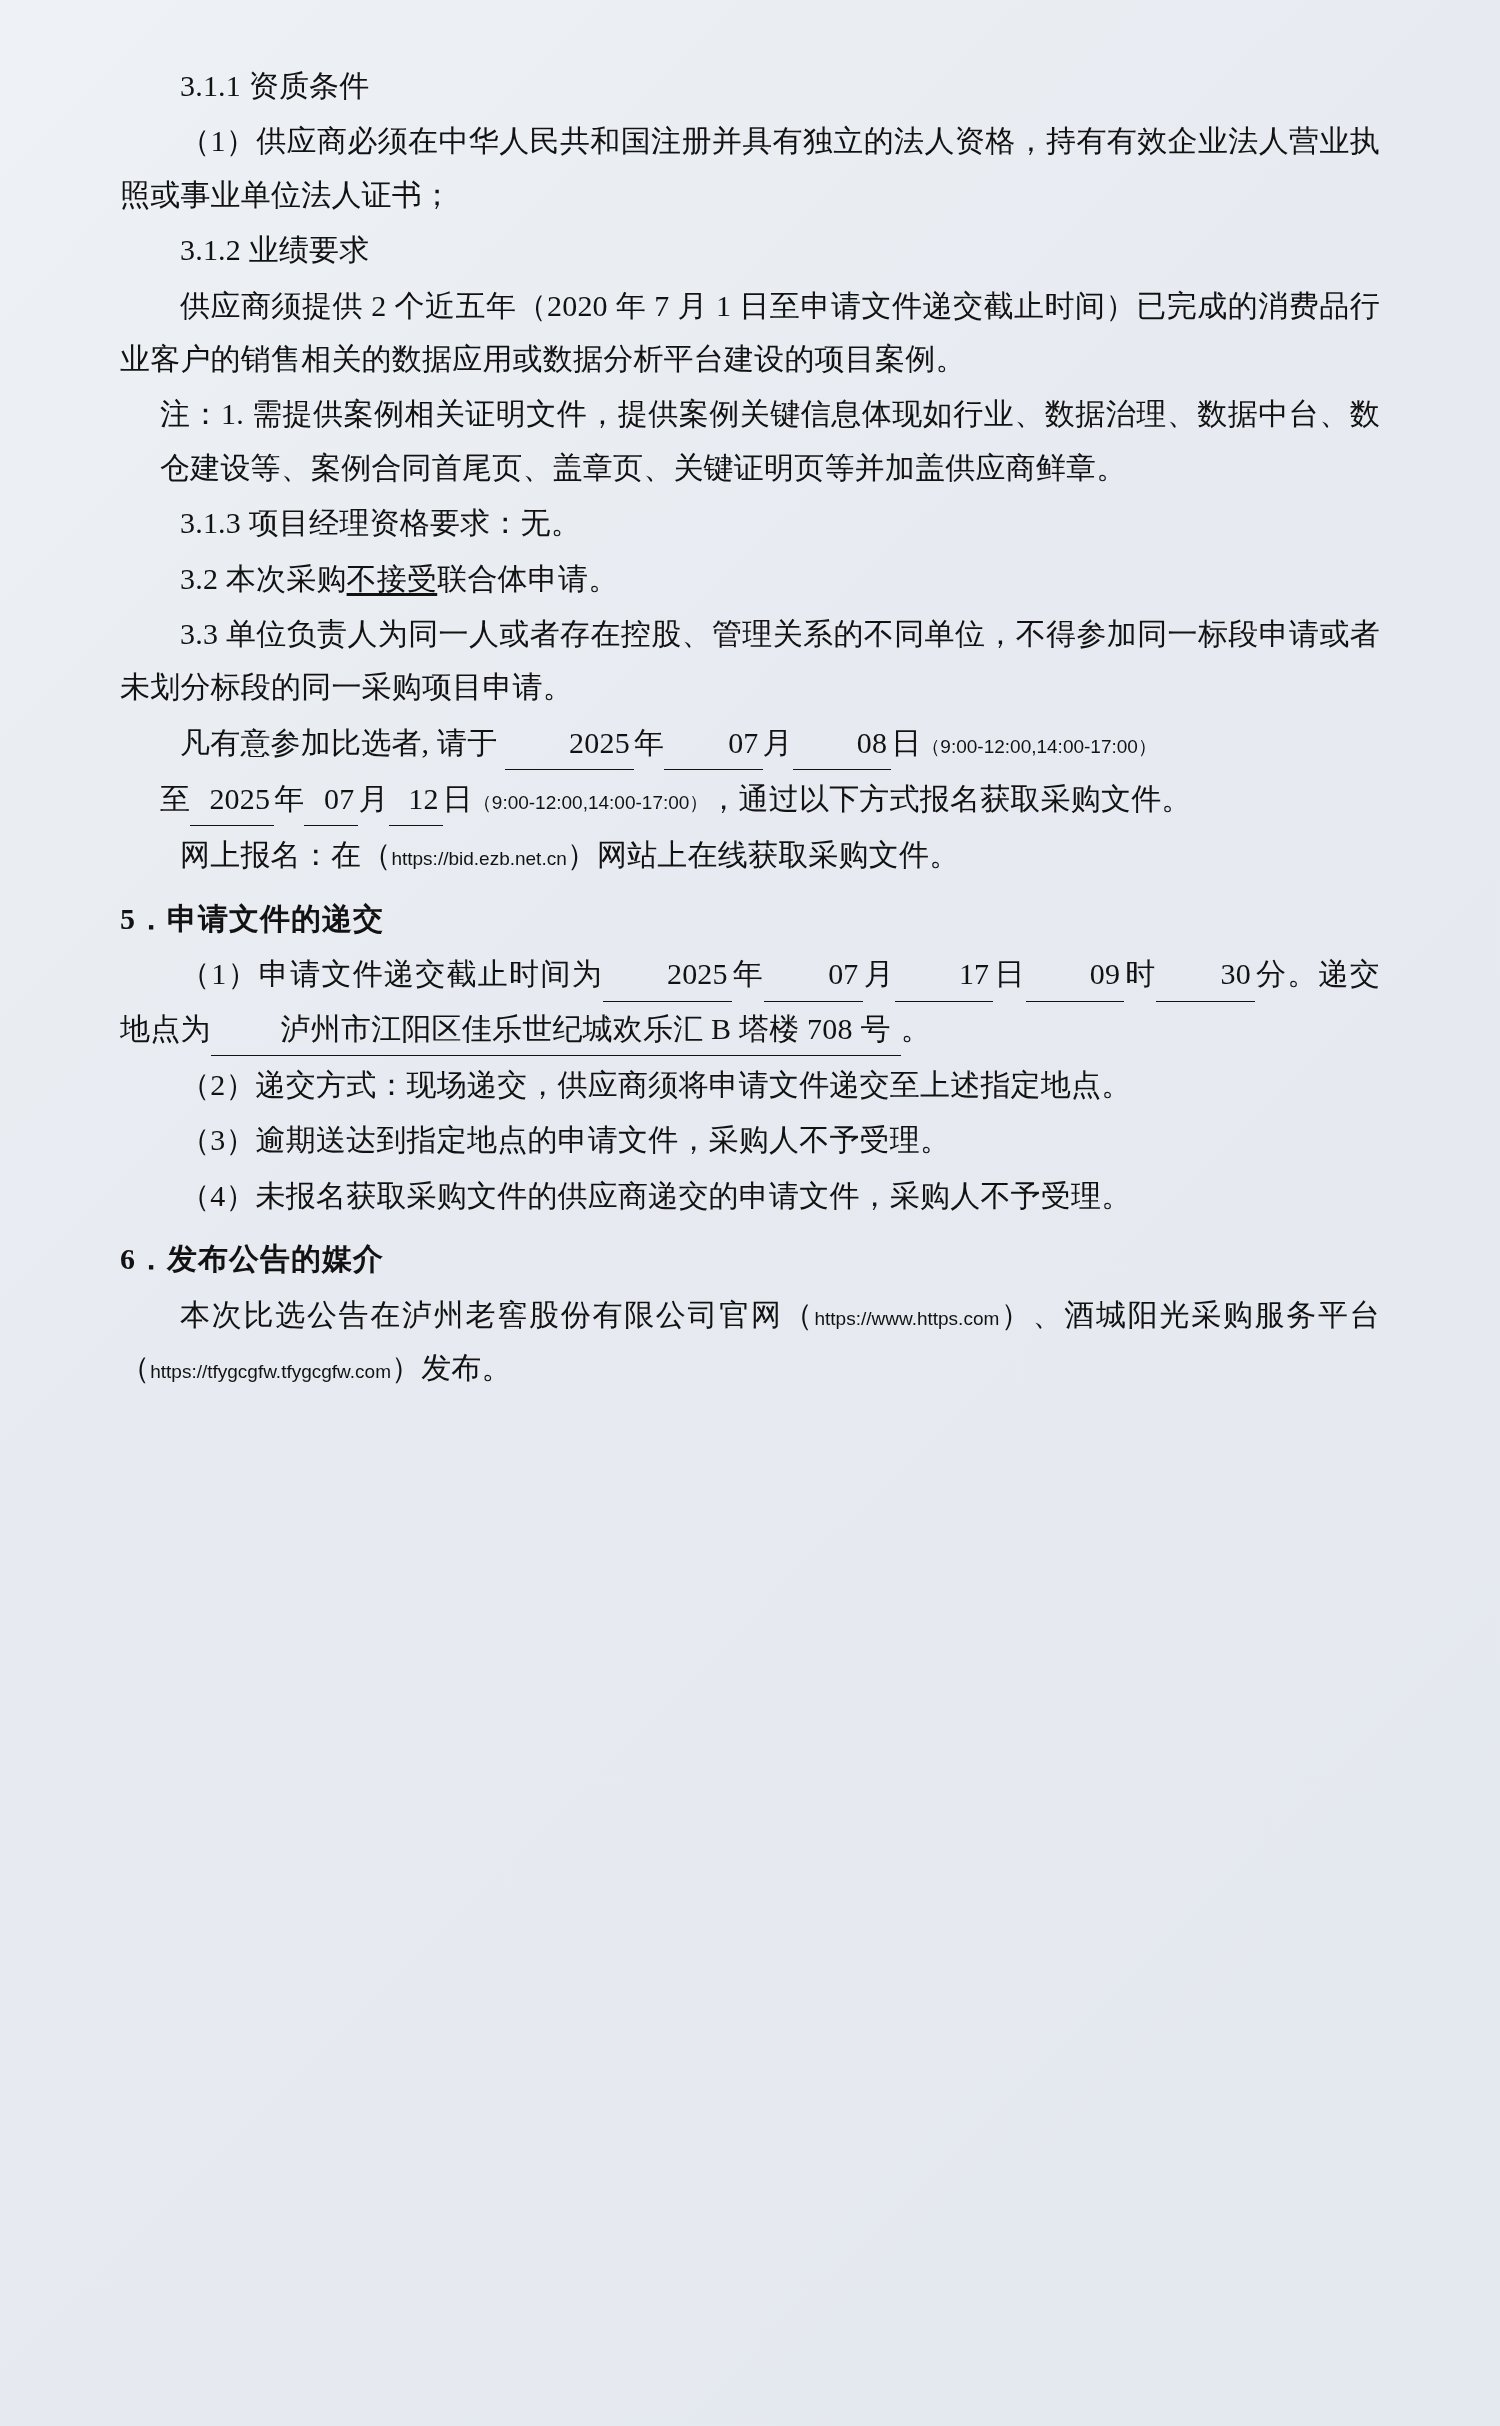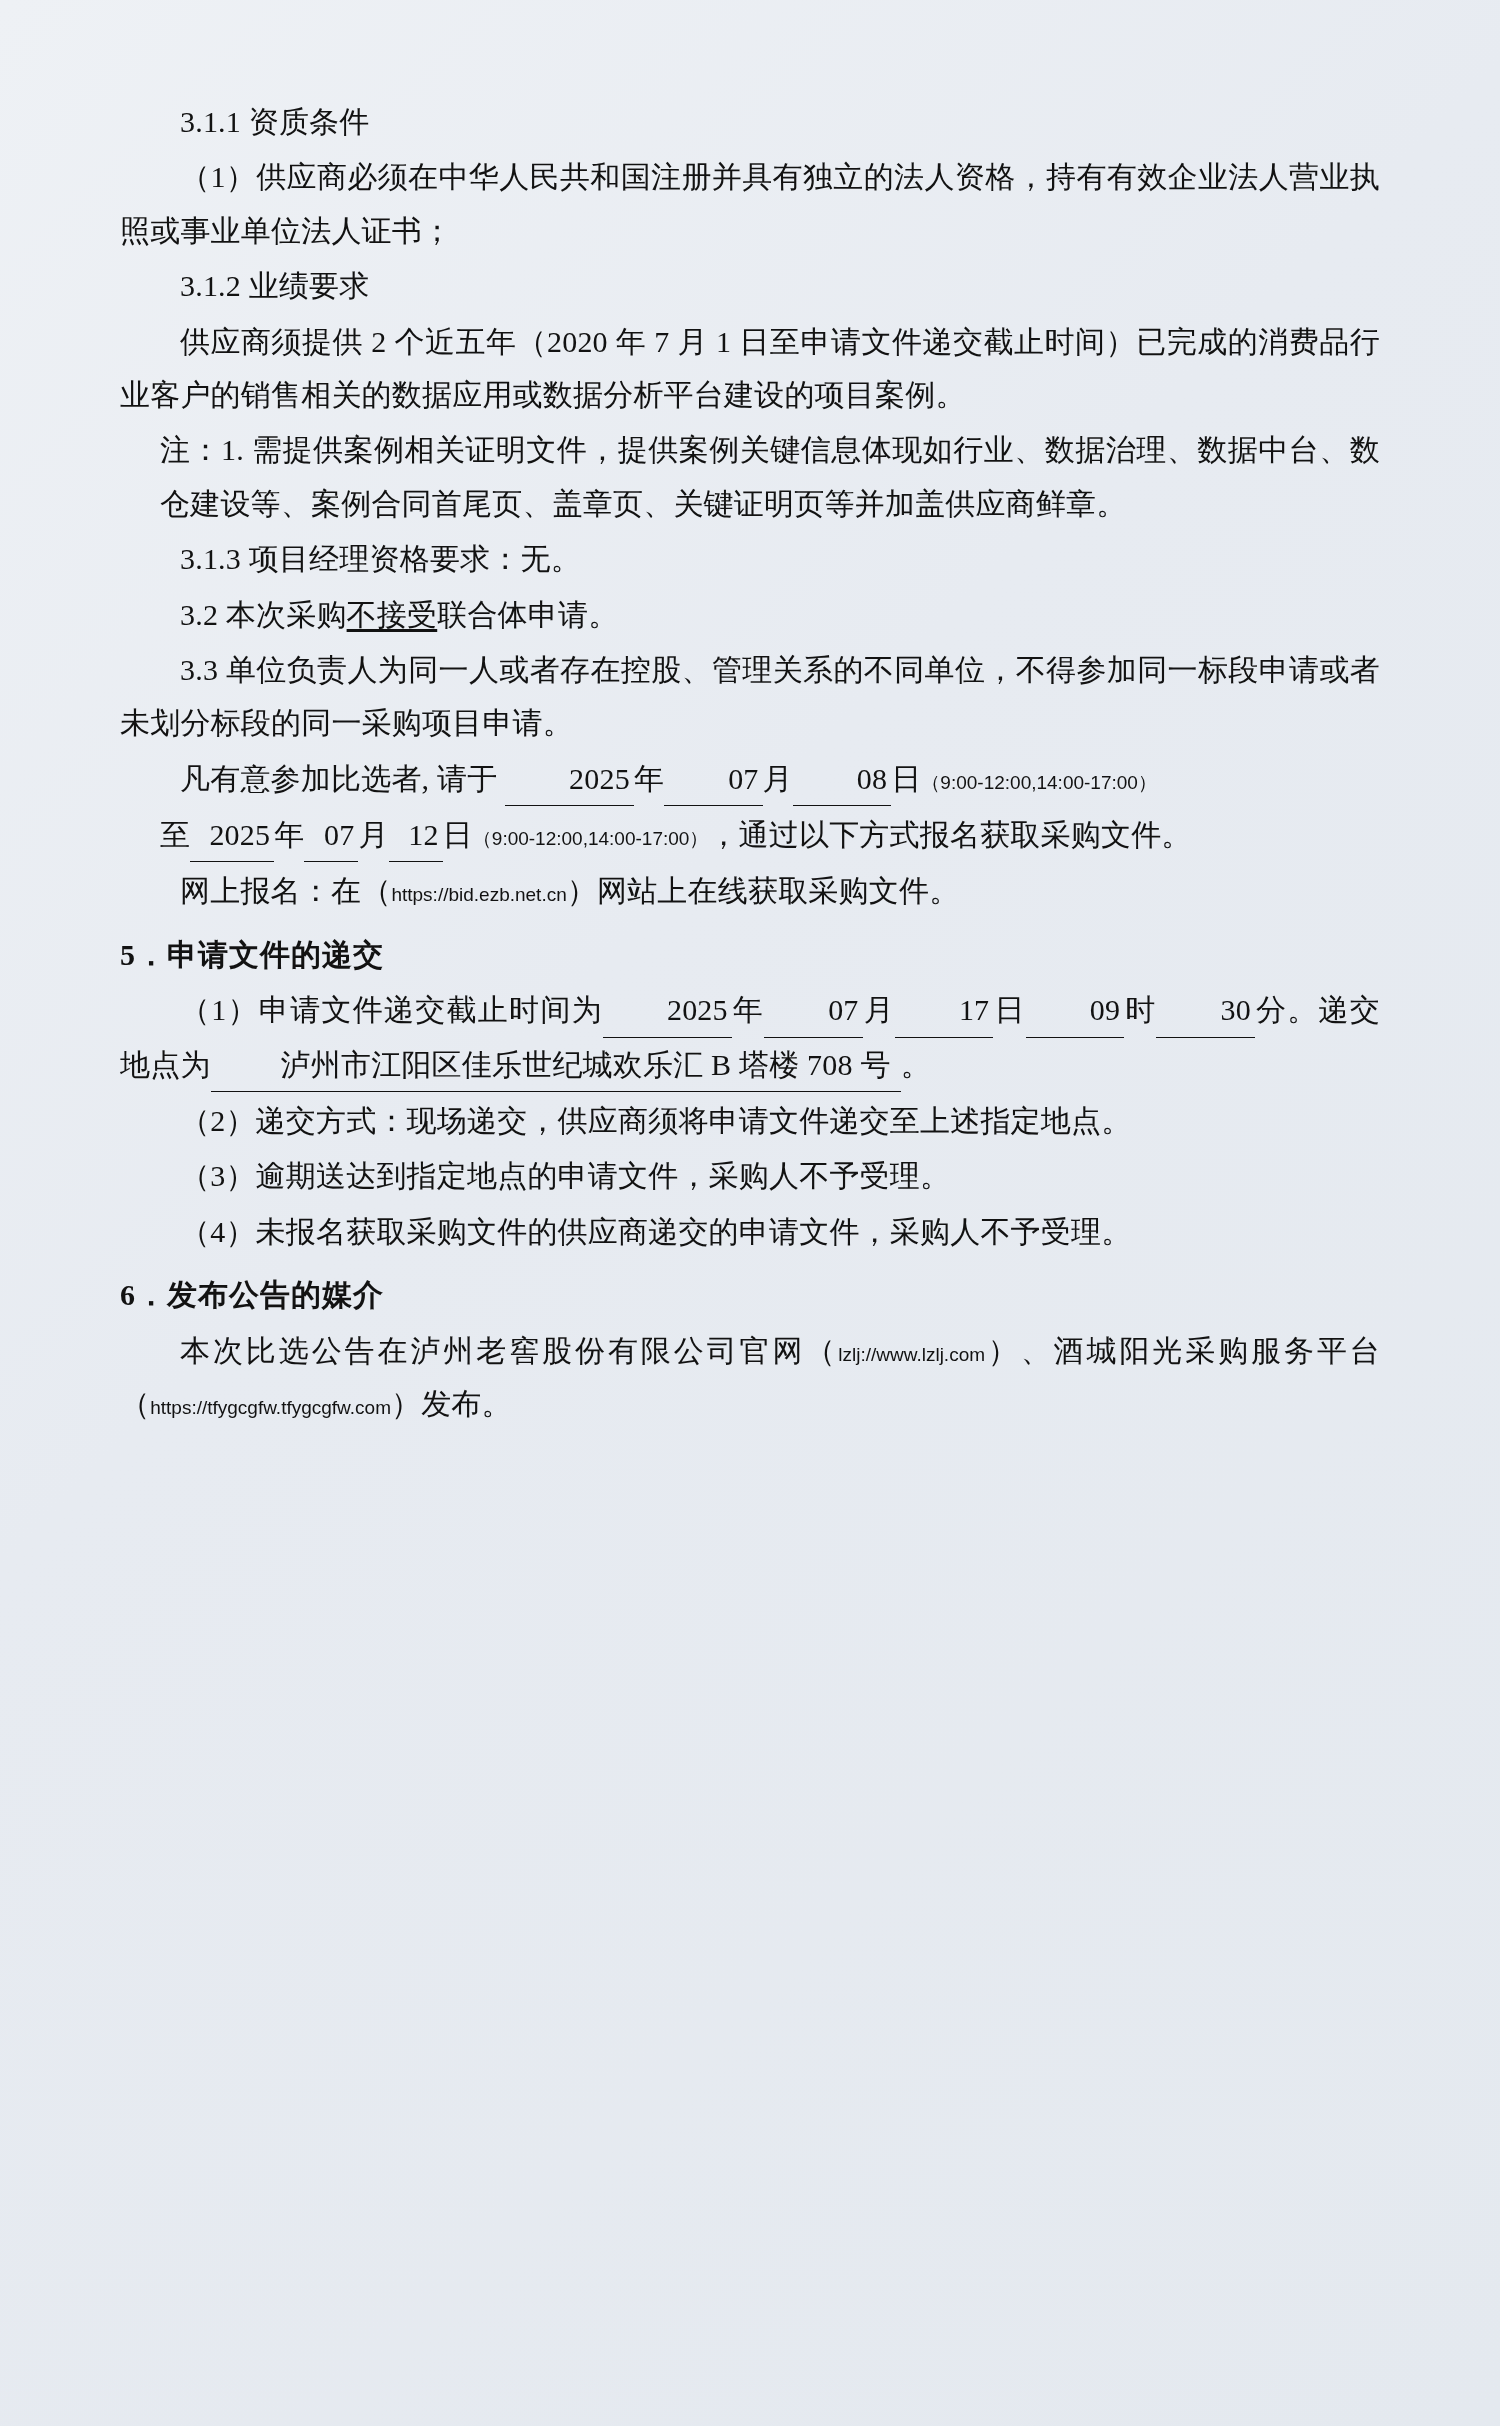--- a/index.html
+++ b/index.html
@@ -11,21 +11,21 @@
     height: 2426px;
     background: #e9edf2;
     font-family: "Liberation Serif", serif;
   }
   .page {
     position: relative;
     width: 1500px;
     height: 2426px;
     background: linear-gradient(135deg, #eef1f5 0%, #e7ebf1 40%, #e4e9ef 100%);
     box-sizing: border-box;
-    padding: 95px 120px 60px 120px;
+    padding: 59px 120px 60px 120px;
   }
   .doc {
     font-size: 30px;
     line-height: 1.78;
     color: #121212;
     text-align: justify;
     letter-spacing: 0.2px;
   }
   p {
     margin: 0 0 2px 0;
@@ -103,17 +103,17 @@
       <span>（1）申请文件递交截止时间为</span><span class="blank-u num" style="min-width:76px">2025</span><span>年</span><span class="blank-u num" style="min-width:46px">07</span><span>月</span><span class="blank-u num" style="min-width:46px">17</span><span>日</span><span class="blank-u num" style="min-width:46px">09</span><span>时</span><span class="blank-u num" style="min-width:46px">30</span><span>分。递交地点为</span><span class="blank-u" style="padding:0 10px">泸州市江阳区佳乐世纪城欢乐汇 B 塔楼 708 号</span><span>。</span>
     </p>
 
     <p class="indent">（2）递交方式：现场递交，供应商须将申请文件递交至上述指定地点。</p>
     <p class="indent">（3）逾期送达到指定地点的申请文件，采购人不予受理。</p>
     <p class="indent">（4）未报名获取采购文件的供应商递交的申请文件，采购人不予受理。</p>
 
     <p class="heading">6．发布公告的媒介</p>
 
     <p class="indent">
-      <span>本次比选公告在泸州老窖股份有限公司官网（</span><span class="mono">lzlj://www.lzlj.com</span><span>）、酒城阳光采购服务平台（</span><span class="mono">https://tfygcgfw.tfygcgfw.com</span><span>）发布。</span>
+      <span>本次比选公告在泸州老窖股份有限公司官网（</span><span class="mono">https://www.https.com</span><span>）、酒城阳光采购服务平台（</span><span class="mono">https://tfygcgfw.tfygcgfw.com</span><span>）发布。</span>
     </p>
 
   </div>
 </div>
 
 </body></html>

